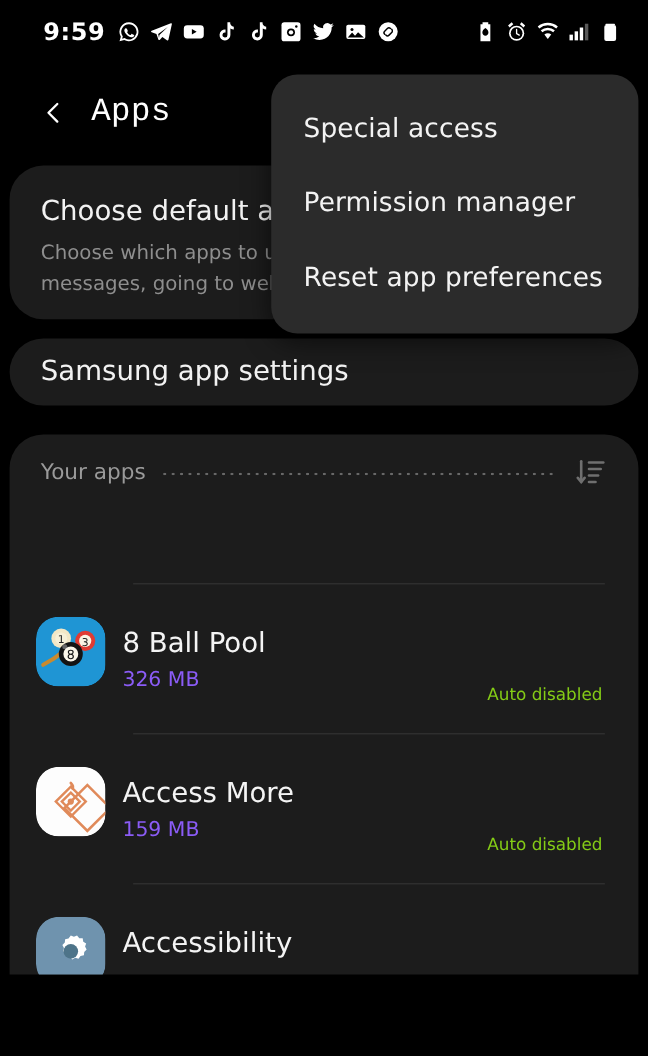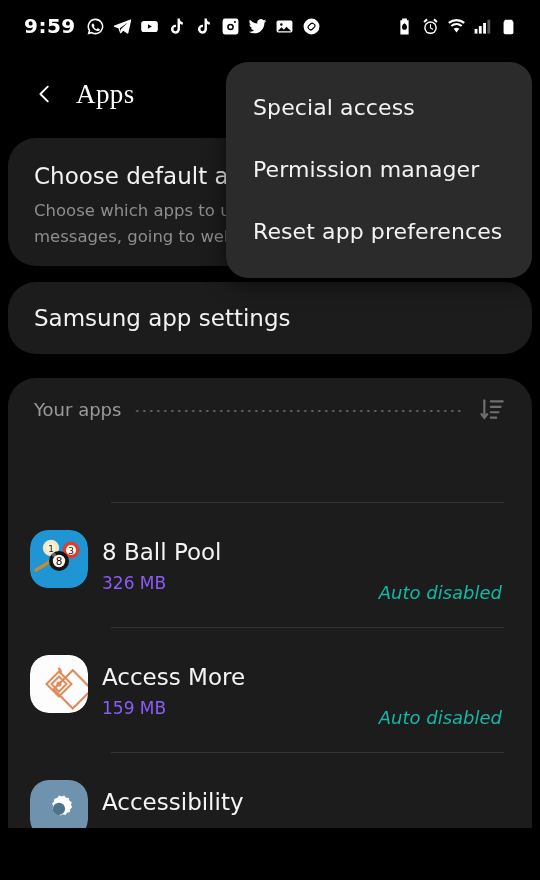--- a/index.html
+++ b/index.html
@@ -8,21 +8,21 @@
     background:#000;
     font-family:"DejaVu Sans", sans-serif;
     overflow:hidden;
   }
   body { position:relative; }
 
   
   .statusbar{
     position:absolute; left:0; top:0; width:540px; height:52px;
     display:flex; align-items:center;
-    padding:0 14px 0 24px;
+    padding:0 14px 0 36px;
     color:#fff;
   }
   .sb-time{
     font-size:20px; font-weight:600; letter-spacing:.5px;
     color:#fff; margin-right:10px; white-space:nowrap;
   }
   .sb-left{ display:flex; align-items:center; gap:8px; flex:0 0 auto; }
   .sb-spacer{ flex:1 1 auto; }
   .sb-right{ display:flex; align-items:center; gap:7px; flex:0 0 auto; padding-right:8px;}
   .sb-ic{ display:block; width:19px; height:19px; }
@@ -34,21 +34,21 @@
     display:flex; align-items:center; padding-left:28px;
   }
   .back-btn{
     width:34px; height:34px; display:flex; align-items:center; justify-content:center;
     margin-right:14px;
   }
   .back-btn svg{ width:22px; height:22px; stroke:#fff; stroke-width:2.1; fill:none;
                  stroke-linecap:round; stroke-linejoin:round; }
   .title{
     color:#ffffff; font-size:27px; letter-spacing:.4px;
-    font-family:Liberation Serif, serif; font-weight:400;
+    font-family:Liberation Mono, monospace; font-weight:400;
   }
 
   
   .content{
     position:absolute; left:0; top:130px; width:540px; height:750px;
   }
   .card{
     background:#1c1c1c;
     border-radius:28px;
     margin:8px 8px 0 8px;
@@ -59,21 +59,21 @@
     overflow:hidden;
   }
   .card-title{
     color:#f2f2f2; font-size:23px; line-height:1.25; white-space:nowrap;
   }
   .card-sub{
     color:#8e8e8e; font-size:16.5px; line-height:1.45; margin-top:8px;
     white-space:nowrap;
   }
   .card-simple{
-    height:72px; display:flex; align-items:center; padding:4px 26px;
+    height:56px; display:flex; align-items:center; padding:4px 26px;
     margin-top:16px;
   }
   .card-simple .card-title{ font-size:23px; }
 
   
   .apps-card{
     margin-top:24px;
     border-radius:28px 28px 0 0;
     background:#1c1c1c;
     height:450px;
@@ -117,21 +117,21 @@
     margin-top:28px; margin-right:14px;
     border-radius:18px; overflow:hidden;
     display:flex; align-items:center; justify-content:center;
   }
   .app-icon svg{ display:block; width:58px; height:58px; }
   .app-meta{ flex:1 1 auto; min-width:0; padding-top:36px; }
   .app-name{ color:#f4f4f4; font-size:23px; line-height:1.25; white-space:nowrap; }
   .app-size{ color:#8b5cf6; font-size:17px; line-height:1.3; margin-top:5px; }
   .app-status{
     position:absolute; right:30px; bottom:24px;
-    color:#14b8a6; font-size:18px; white-space:nowrap;font-style:italic;
+    color:#84cc16; font-size:14px; white-space:nowrap;
   }
 
   
   .menu{
     position:absolute; left:226px; top:62px; width:306px;
     background:#2b2b2b;
     border-radius:22px;
     padding:14px 0 16px 0;
     box-shadow:0 6px 22px rgba(0,0,0,.6);
     z-index:50;

